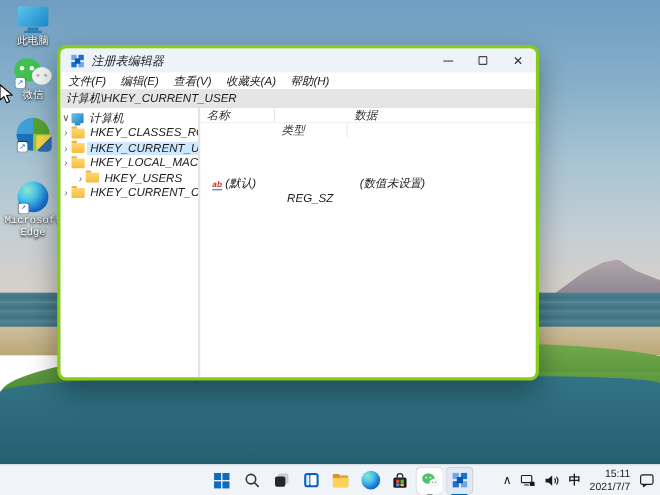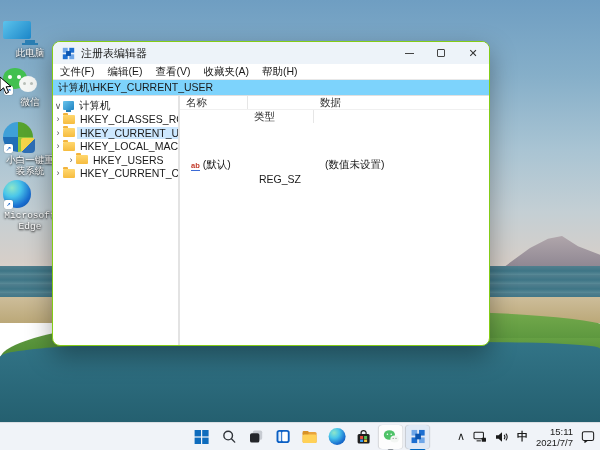--- a/index.html
+++ b/index.html
@@ -19,21 +19,21 @@
     background:linear-gradient(180deg,#cdbd9a,#bba878); }
   .grass { position:absolute; left:0; top:311px; width:620px; height:48px;
     background:linear-gradient(180deg,#74aa4d,#4c8a33);
     border-radius:55% 35% 0 0 / 100% 45% 0 0; }
   .fg-water { position:absolute; left:0; top:342px; width:600px; height:82px;
     background:linear-gradient(180deg,#327487,#245f6f); border-radius:40% 20% 0 0/18% 8% 0 0; }
   .grass-tongue { position:absolute; left:430px; top:338px; width:170px; height:34px;
     background:linear-gradient(180deg,#66a044,#44802c); border-radius:0 0 0 70% / 0 0 0 100%; }
 
   
-  .desk-icon { position:absolute; width:54px; display:flex; flex-direction:column; cursor:default;margin-top:15px; }
+  .desk-icon { position:absolute; width:54px; display:flex; flex-direction:column; align-items:center; cursor:default; }
   .desk-label { margin-top:2px; font-size:9.5px; line-height:11px; color:#fff; text-align:center;
     text-shadow:0 1px 2px rgba(0,0,0,.85), 0 0 3px rgba(0,0,0,.6); }
   .shortcut-badge { position:absolute; left:1px; bottom:-1px; width:9px; height:9px; background:#fff;
     border-radius:2px; font-size:7px; line-height:9px; color:#1b67c9; text-align:center; box-shadow:0 0 1px rgba(0,0,0,.5); }
   .ico-wrap { position:relative; }
   .pc-screen { width:28px; height:18px; border-radius:2px; background:linear-gradient(135deg,#5cc3ec,#1b86c8); }
   .pc-stand { width:10px; height:3px; background:#2a7fb4; margin:1px auto 0; }
   .pc-base { width:16px; height:2px; background:#2a7fb4; margin:0 auto; }
   .wechat-big { width:24px; height:21px; background:#42c050; border-radius:50% 50% 48% 48%; position:relative; }
   .wechat-big::after { content:""; position:absolute; left:5px; top:7px; width:4px; height:4px; border-radius:50%;
@@ -47,32 +47,32 @@
   .xiaobai::after { content:""; position:absolute; right:-2px; bottom:-1px; width:14px; height:15px;
     background:linear-gradient(135deg,#f6d54a 0 50%,#2f6fb6 50% 100%); border-radius:2px 2px 4px 4px; }
   .edge-circle { width:28px; height:28px; border-radius:50%;
     background:radial-gradient(circle at 32% 28%,#8fe6c9 0%,#49c6ea 32%,#1a6fd0 68%,#0b4a9b 100%); }
 
   
   .cursor { position:absolute; left:-1px; top:76px; }
 
   
   .win { position:absolute; left:52px; top:41px; width:438px; height:305px; background:#fff;
-    border:1px solid #84cc16; border-radius:8px; overflow:hidden; box-shadow:0 10px 26px rgba(0,0,0,.35);
-    font-size:11px; color:#1a1a1a; }
+    border:3px solid #84cc16; border-radius:8px; overflow:hidden; box-shadow:0 10px 26px rgba(0,0,0,.35);
+    font-size:11px; color:#1a1a1a;font-style:italic; }
   .titlebar { height:22px; background:#edf3f9; display:flex; align-items:center; padding-left:9px; }
   .title-text { margin-left:6px; font-size:11px; }
   .tb-controls { margin-left:auto; display:flex; height:100%; }
   .tb-btn { width:32px; height:100%; display:flex; align-items:center; justify-content:center;
     font-size:11px; color:#333; }
   .max-box { width:8px; height:8px; border:1px solid #444; border-radius:1px; }
   .min-line { width:9px; height:1px; background:#444; }
   .menubar { height:15px; background:#fff; display:flex; align-items:center; padding-left:7px; gap:13px;
     font-size:10.5px; }
-  .addressbar { height:17px; background:#7dd3fc; border-top:1px solid #e8e8e8; border-bottom:1px solid #e0e0e0;
+  .addressbar { height:17px; background:#e5e5e5; border-top:1px solid #e8e8e8; border-bottom:1px solid #e0e0e0;
     display:flex; align-items:center; padding-left:5px; font-size:10.5px; }
   .win-body { display:flex; height:249px; }
   .tree-panel { width:127px; border-right:2px solid #e3e3e3; padding-top:3px; overflow:hidden; font-size:10.5px; }
   .tree-row { display:flex; align-items:center; height:13.5px; white-space:nowrap; }
   .tree-indent { width:13px; }
   .chev { width:10px; text-align:center; font-size:9px; color:#555; flex:none; }
   .node-label { padding:0 3px; }
   .node-label.selected { background:#cde8ff; }
   .mini-pc { width:11px; height:9px; flex:none; margin-right:2px; background:linear-gradient(135deg,#69c4ec,#1f83c2);
     border-radius:1px; position:relative; }
@@ -140,21 +140,20 @@
     <div class="shortcut-badge">↗</div>
   </div>
   <div class="desk-label">微信</div>
 </div>
 
 <div class="desk-icon" style="left:3px; top:107px;">
   <div class="ico-wrap">
     <div class="xiaobai"></div>
     <div class="shortcut-badge">↗</div>
   </div>
-  <div class="desk-label">小白一键重装系统</div>
 </div>
 
 <div class="desk-icon" style="left:3px; top:165px;font-family:Liberation Mono, monospace;">
   <div class="ico-wrap">
     <div class="edge-circle"></div>
     <div class="shortcut-badge">↗</div>
   </div>
   <div class="desk-label">Microsoft Edge</div>
 </div>
 

